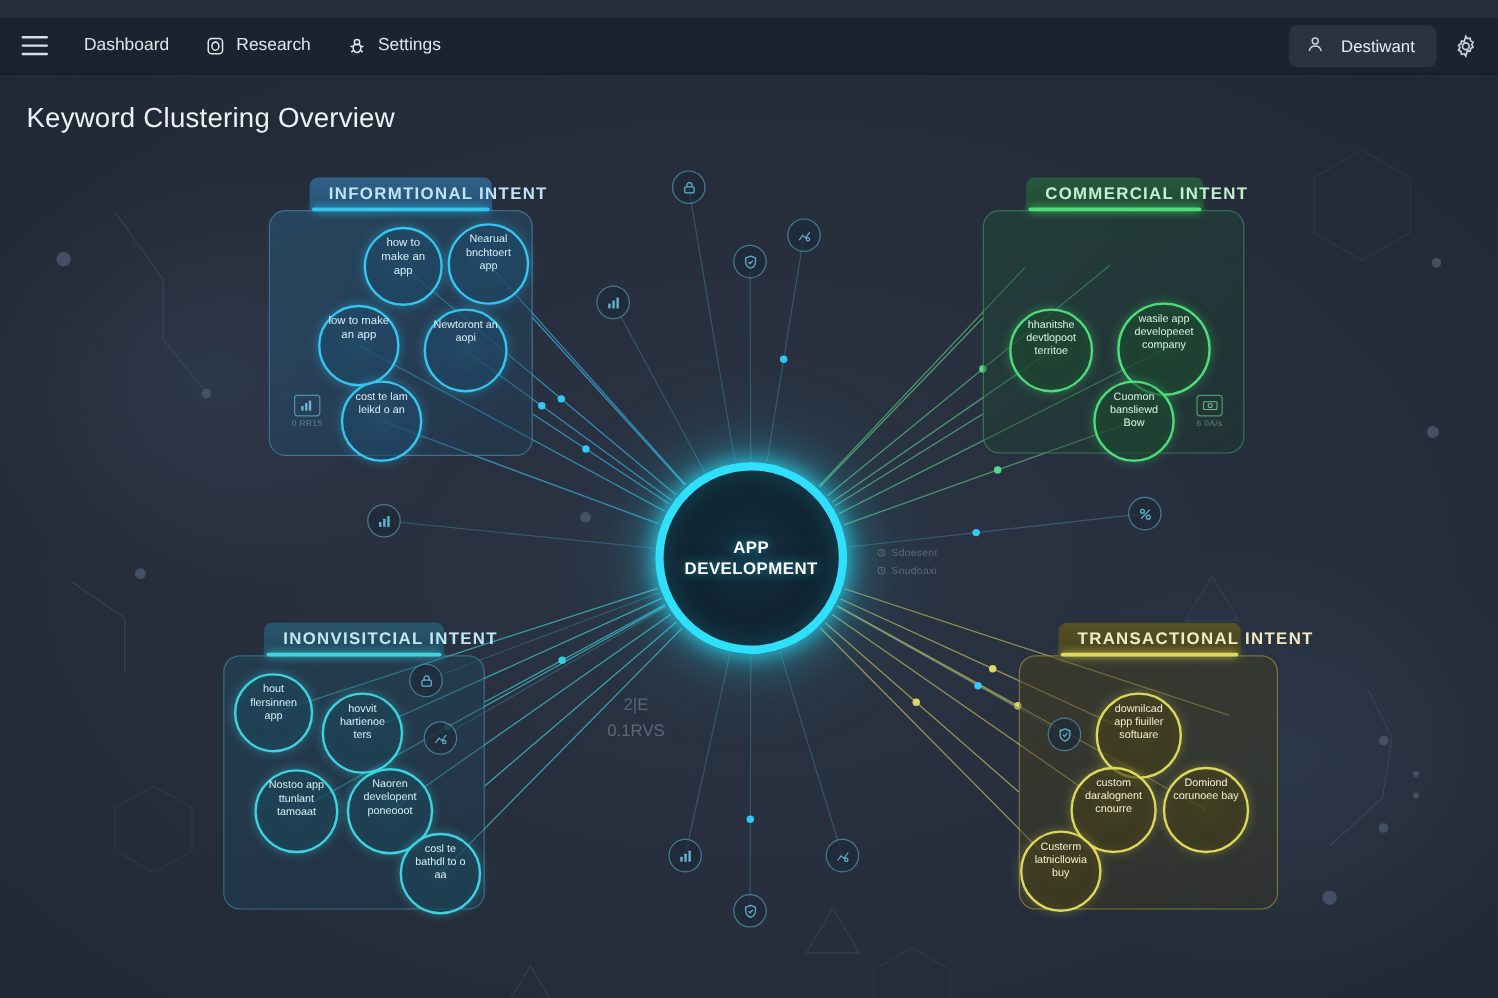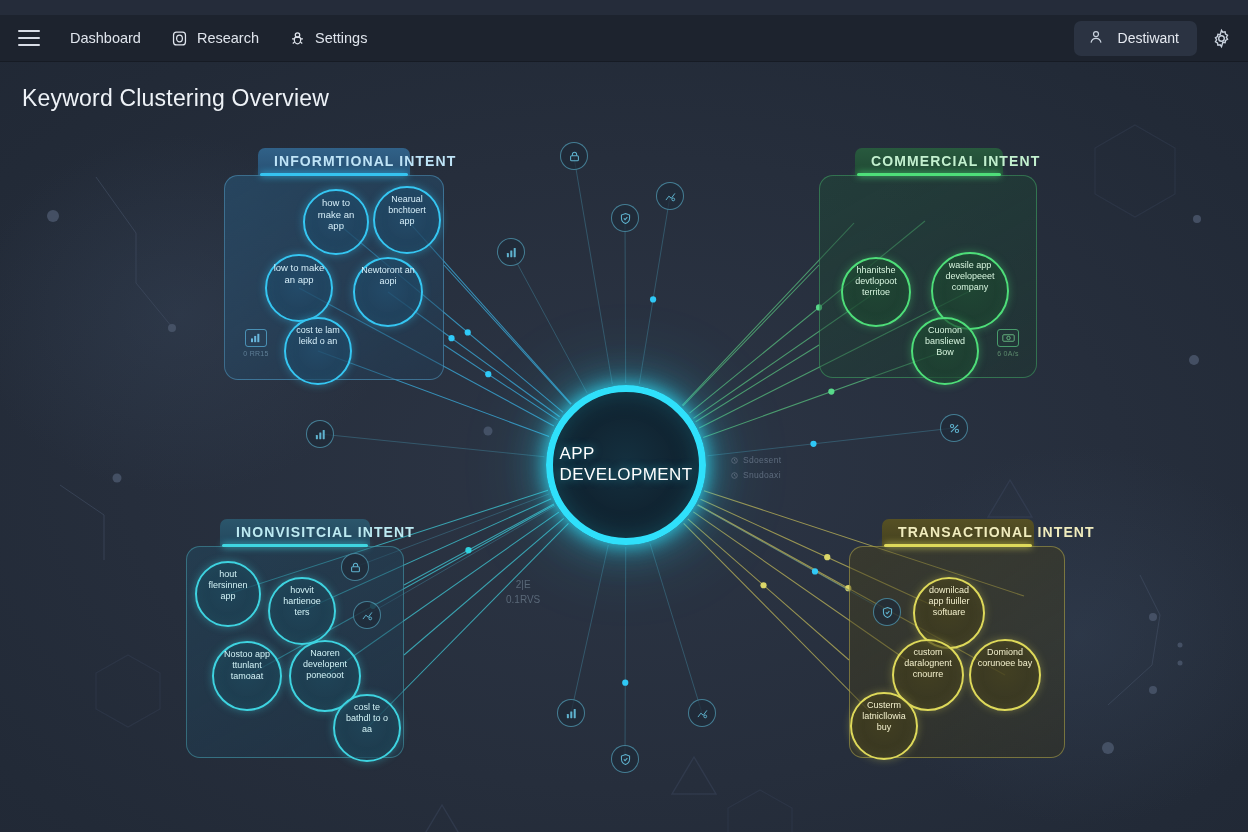--- a/index.html
+++ b/index.html
@@ -228,24 +228,25 @@
       0 0 88px rgba(47,224,251,.22),
       inset 0 0 26px rgba(47,224,251,.22);
     display: flex;
     align-items: center;
     justify-content: center;
     z-index: 20;
     cursor: pointer;
   }
   #hub .hub-label {
     color: #ffffff;
-    font-size: 17px;
-    font-weight: normal;
+    font-size: 14px;
+    font-weight: bold;
     line-height: 1.22;
     letter-spacing: .4px;
+    text-align: center;
     text-shadow: 0 0 9px rgba(47,224,251,.55);
   }
 
   
   #hub-legend {
     position: absolute;
     left: 731px; top: 440px;
     z-index: 22;
   }
   #hub-legend .lrow {
@@ -570,21 +571,21 @@
     </div>
     <div class="lrow">
       <svg width="7" height="7" viewBox="0 0 8 8" fill="none" stroke="#5d6b7d" stroke-width="1">
         <circle cx="4" cy="4" r="3.2"></circle>
           <path d="M4 2.2V4l1.4.9"></path>
       </svg>
       <span>Snudoaxi</span>
     </div>
   </div>
 
-  <div id="mid-label" style="position: absolute; z-index: 16; text-align: center; color: rgb(90, 104, 120); font-size: 10px; line-height: 1.5; left: 506px; top: 562px;">
+  <div id="mid-label" style="position: absolute; z-index: 16; text-align: center; color: rgb(90, 104, 120); font-size: 14px; line-height: 1.5; left: 506px; top: 562px;">
     <div>2|E</div>
     <div>0.1RVS</div>
   </div>
 
   <div id="badges">
       <div class="badge" style="left: 560px; top: 127px;">
         <svg width="13" height="13" viewBox="0 0 16 16" fill="none" stroke="#5fb3cf" stroke-width="1.3">
           <rect x="3.2" y="7" width="9.6" height="6.3" rx="1.4"></rect>
           <path d="M5.4 7V5.3a2.6 2.6 0 0 1 5.2 0V7"></path>
         </svg>

